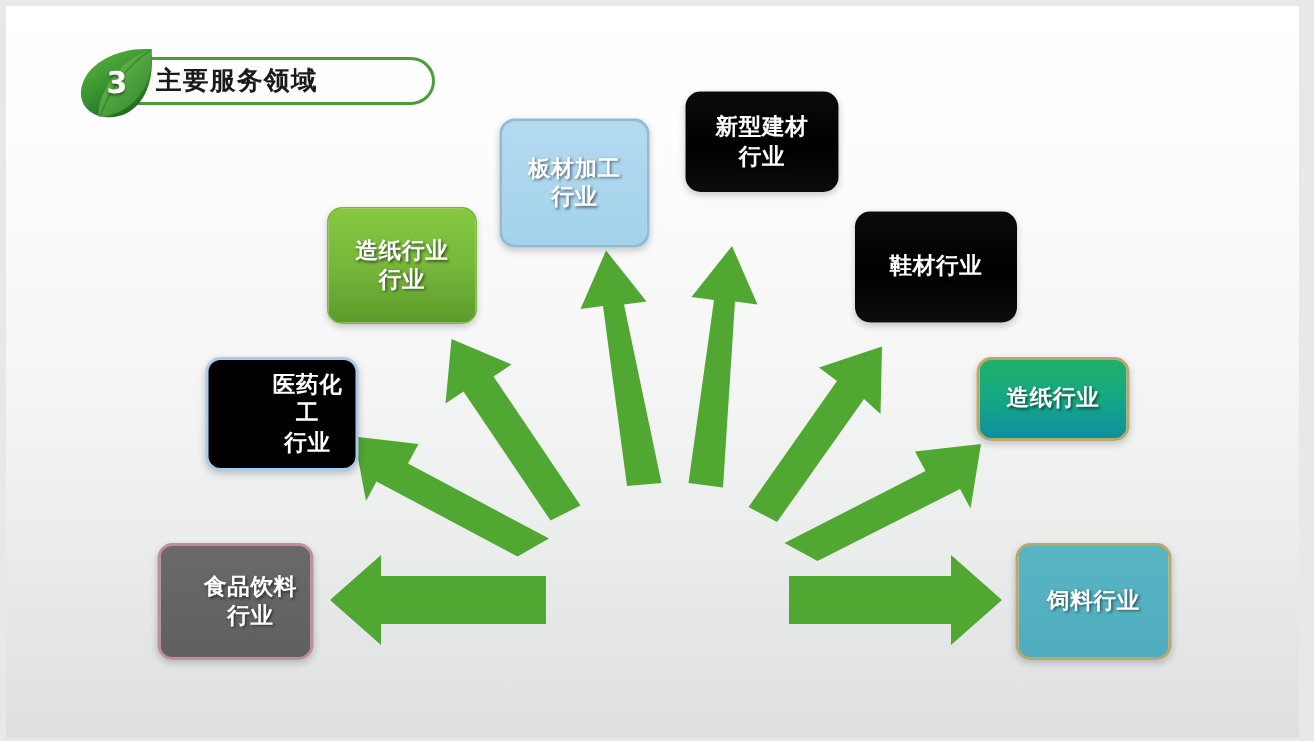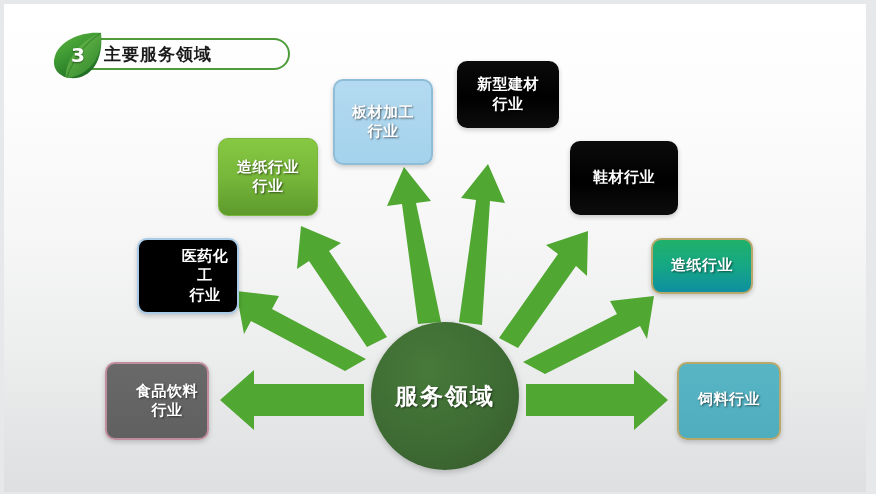--- a/index.html
+++ b/index.html
@@ -268,44 +268,41 @@
                    L636 322
                    L541 370 Z"></path>
         </g>
 
         <g>
           <path d="M522 380 L630 380 L630 366 L664 396 L630 426 L630 412 L522 412 Z"></path>
         </g>
       </g>
     </svg>
 
-    <div id="hub">
-      <div id="hub-label">服务领域</div>
-    </div>
 
     <div id="nodes-layer">
         <div class="node skin-green" style="left: 214px; top: 134px; width: 100px; height: 78px;">
           <div class="node-label">造纸行业
 行业</div>
         </div>
         <div class="node skin-lightblue" style="left: 329px; top: 75px; width: 100px; height: 86px;">
           <div class="node-label">板材加工
 行业</div>
         </div>
         <div class="node skin-black" style="left: 453px; top: 57px; width: 102px; height: 67px;">
           <div class="node-label">新型建材
 行业</div>
         </div>
         <div class="node skin-black" style="left: 566px; top: 137px; width: 108px; height: 74px;">
           <div class="node-label">鞋材行业</div>
         </div>
         <div class="node skin-green-teal" style="left: 647px; top: 234px; width: 102px; height: 56px;">
           <div class="node-label">造纸行业</div>
         </div>
-        <div class="node skin-teal" style="left: 673px; top: 358px; width: 104px; height: 78px; font-family: Liberation Mono, monospace;">
+        <div class="node skin-teal" style="left: 673px; top: 358px; width: 104px; height: 78px;">
           <div class="node-label">饲料行业</div>
         </div>
         <div class="node skin-gray-pink" style="left: 101px; top: 358px; width: 104px; height: 78px;">
           <div class="node-label">食品饮料
 行业</div>
         </div>
         <div class="node skin-black-blueborder" style="left: 133px; top: 234px; width: 102px; height: 76px; padding-left: 34px;">
           <div class="node-label">医药化工
 行业</div>
         </div>

